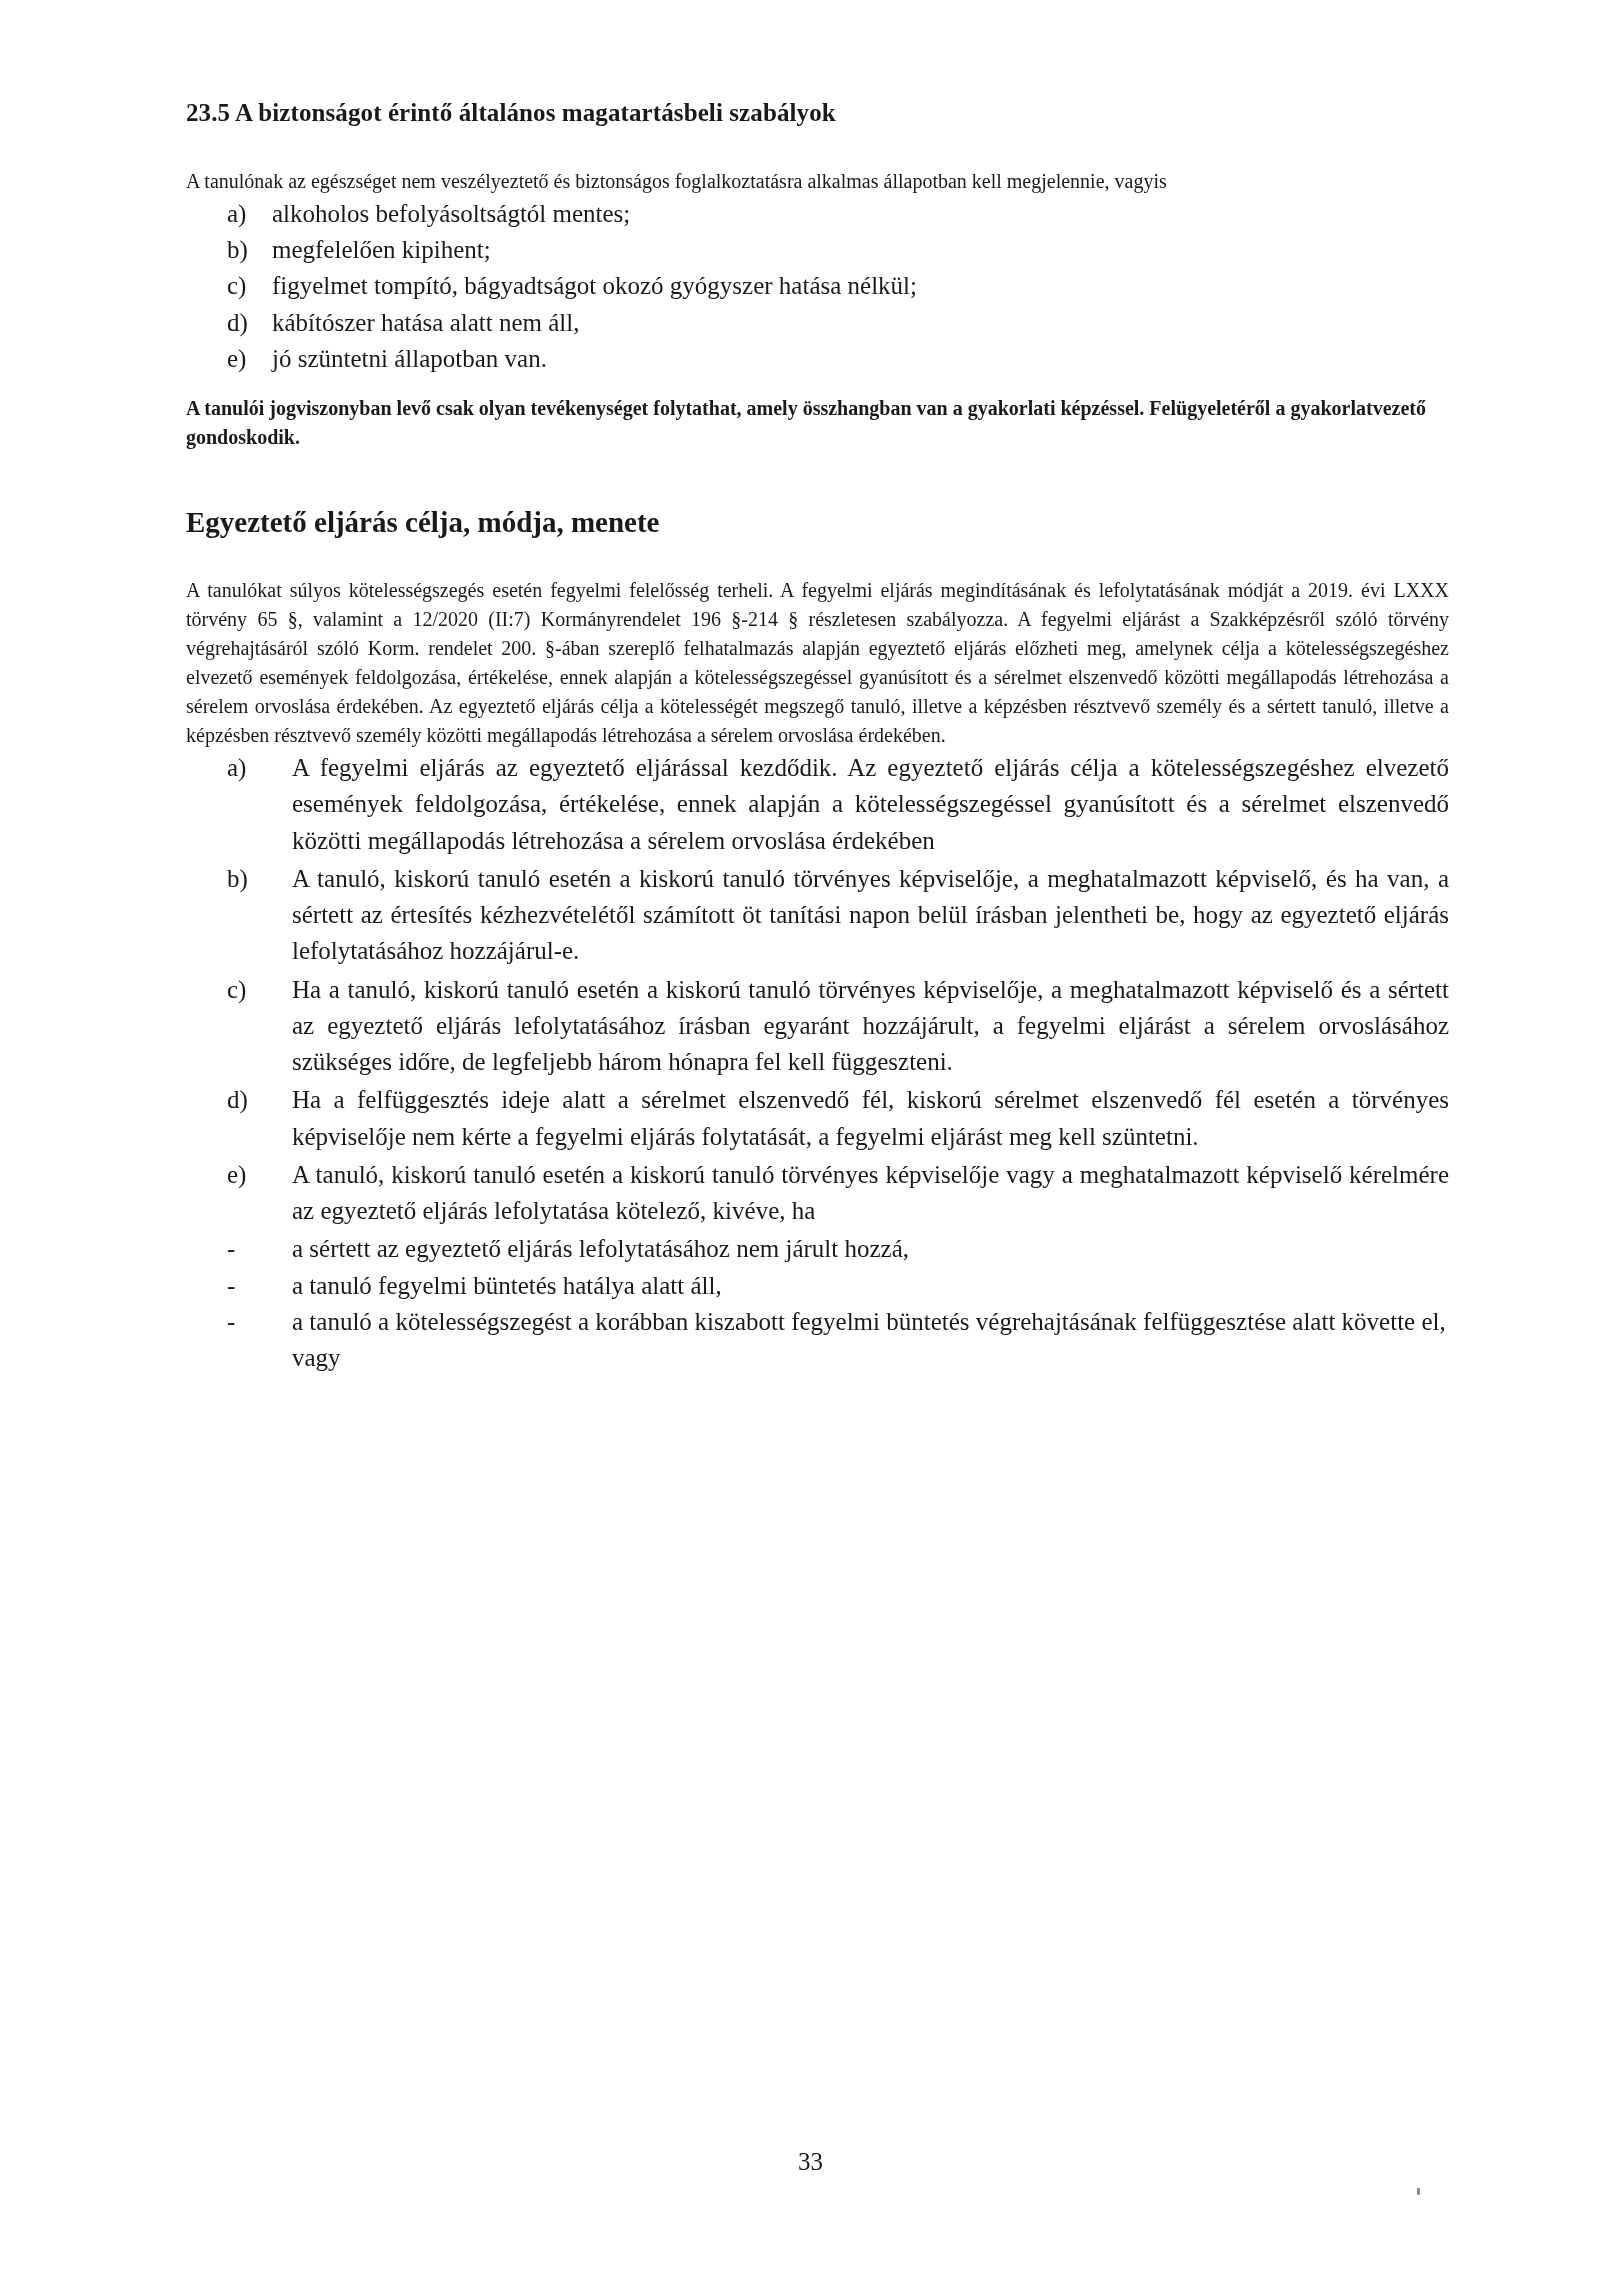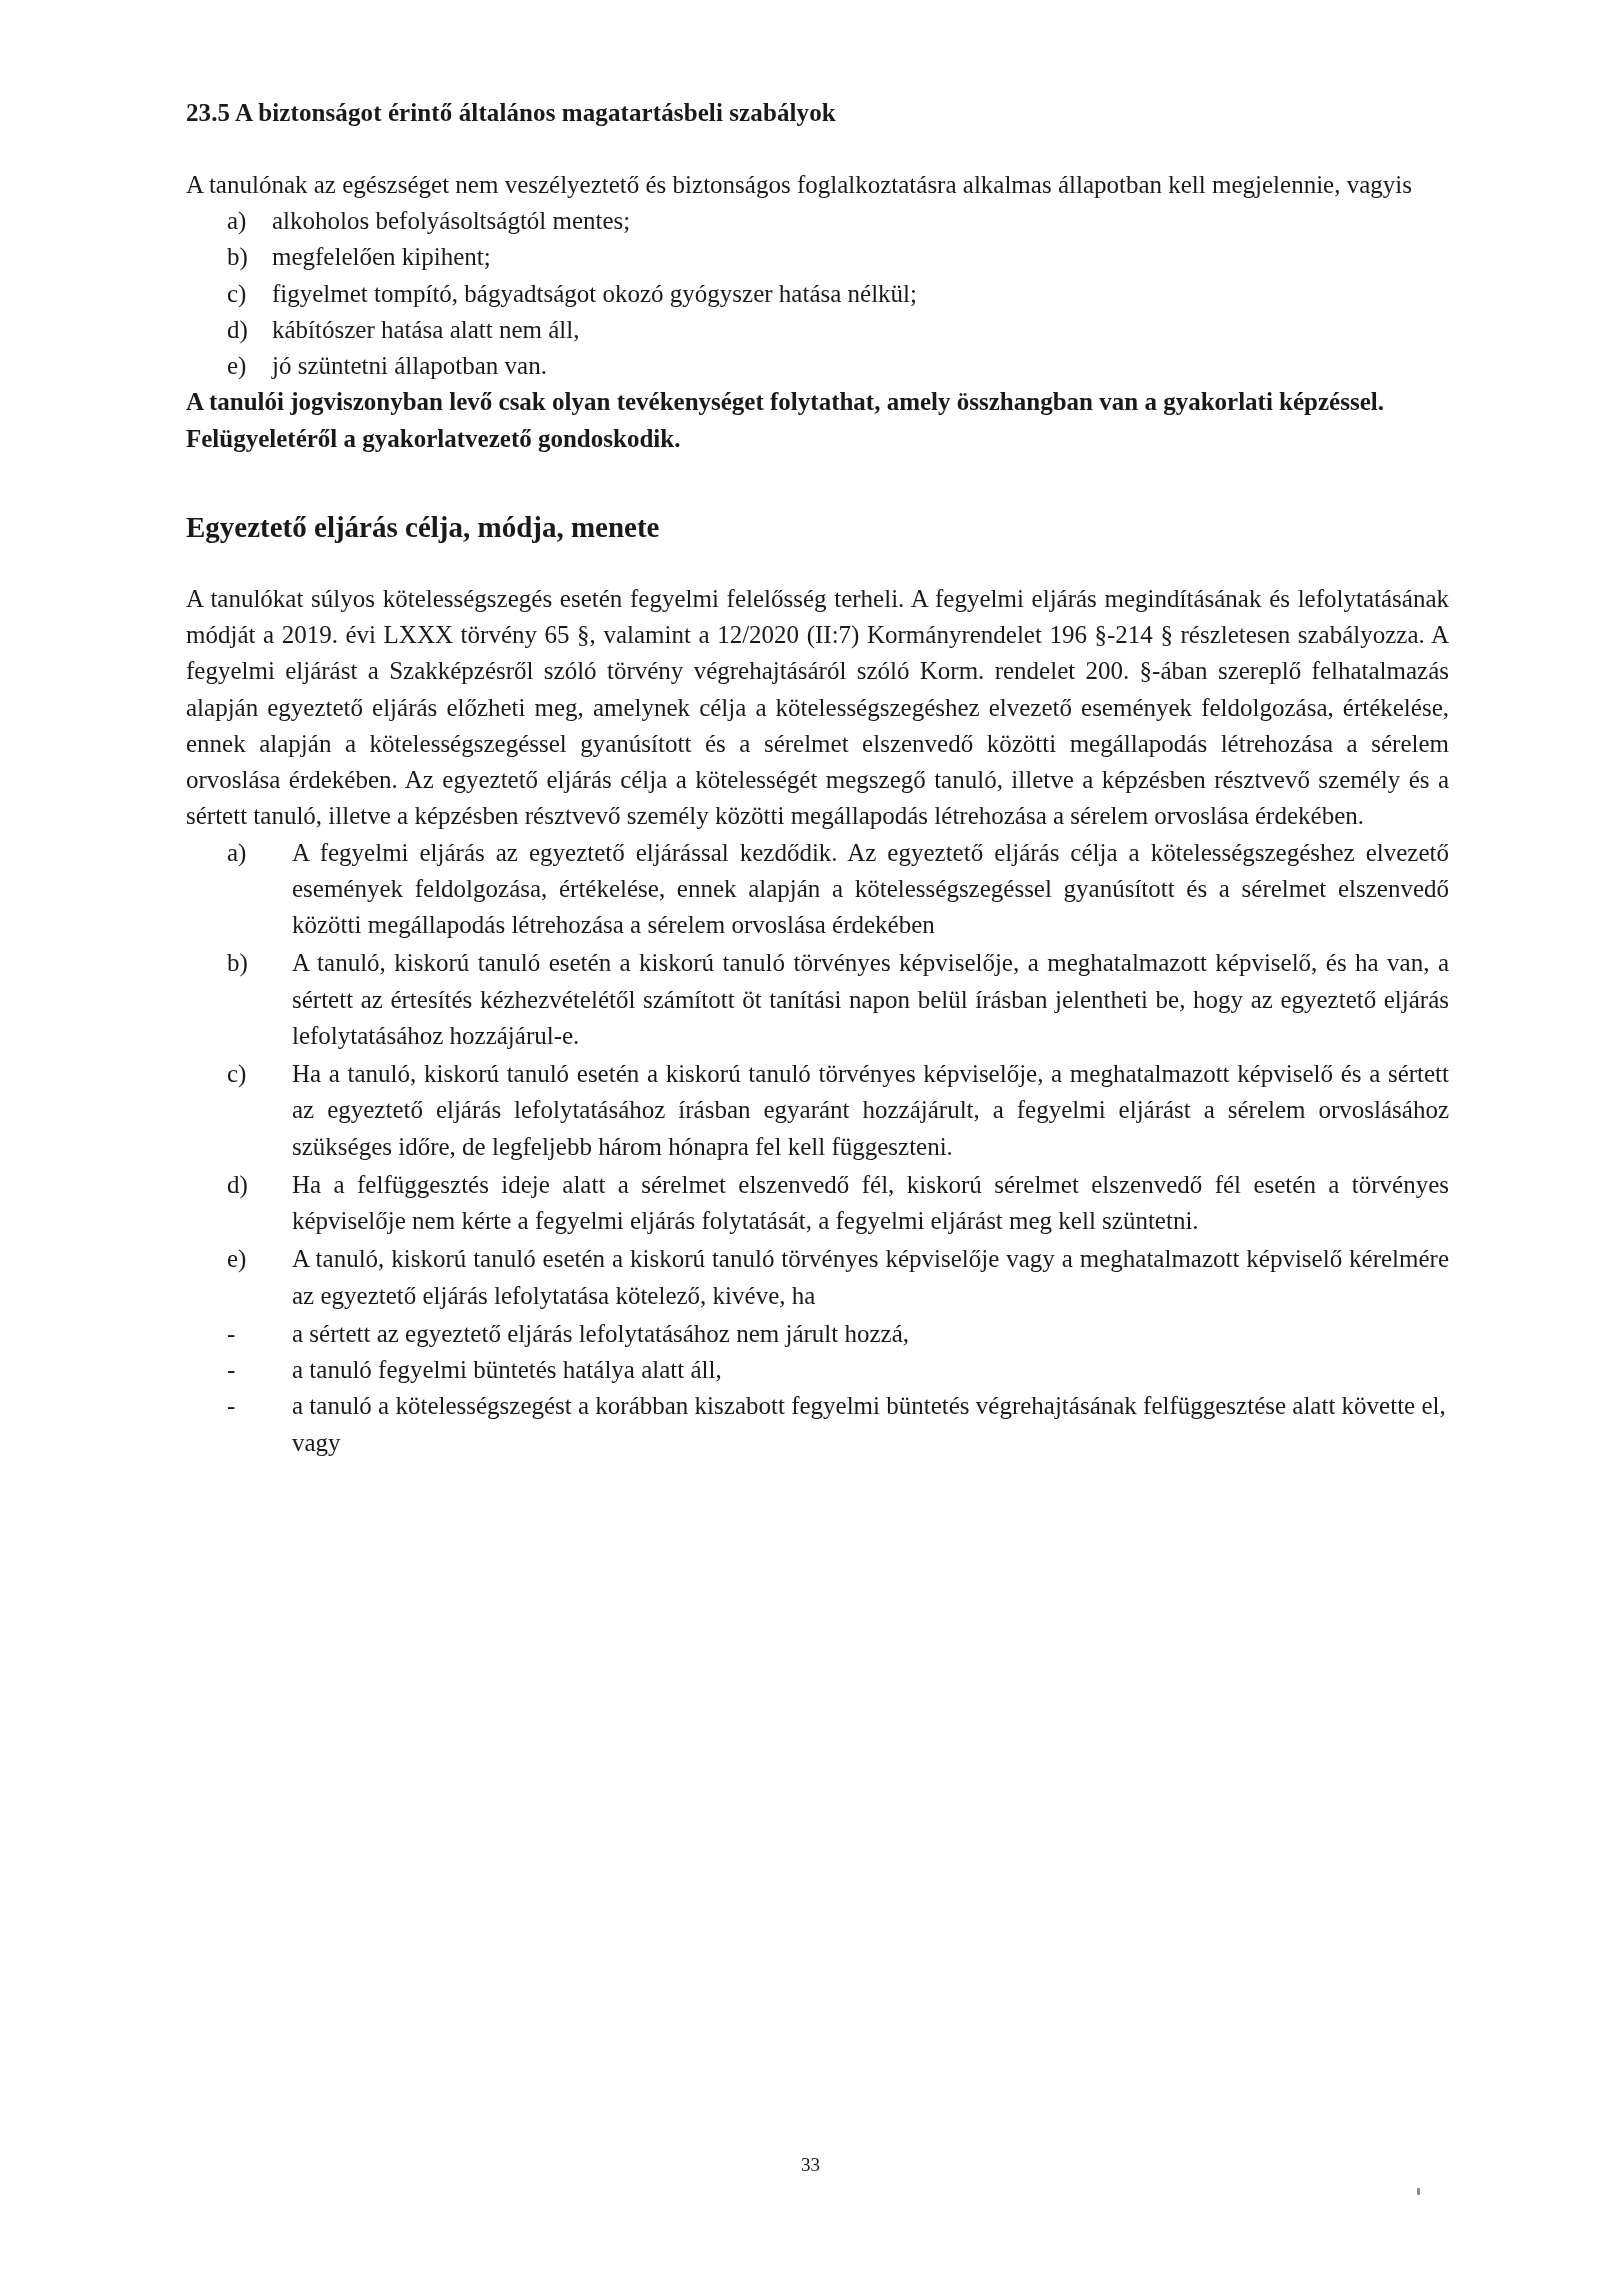--- a/index.html
+++ b/index.html
@@ -28,23 +28,23 @@
     margin: 0 0 37px 0;
     letter-spacing: 0.1px;
   }
   .h-sub {
     font-weight: bold;
     font-size: 29px;
     line-height: 1.45;
     margin: 0 0 33px 0;
   }
   p.body {
-    font-size: 25px;
+    font-size: 20px;
     line-height: 1.45;
-    margin: 0 0 0 0;
+    margin: 17px 0 0 0;
     text-align: justify;
     text-justify: inter-word;
   }
   p.nojust {
     text-align: left;
     font-weight: bold;
   }
   .block-gap-lg {
     height: 49px;
   }
@@ -88,21 +88,21 @@
     left: 41px;
     top: 0;
     width: 55px;
   }
   .pagenum {
     position: absolute;
     left: 0;
     right: 0;
     bottom: 116px;
     text-align: center;
-    font-size: 19px;
+    font-size: 25px;
   }
   .speck {
     position: absolute;
     right: 201px;
     bottom: 97px;
     width: 2.9px;
     height: 6.9px;
     background: #8a8a8a;
     border-radius: 1px;
   }

